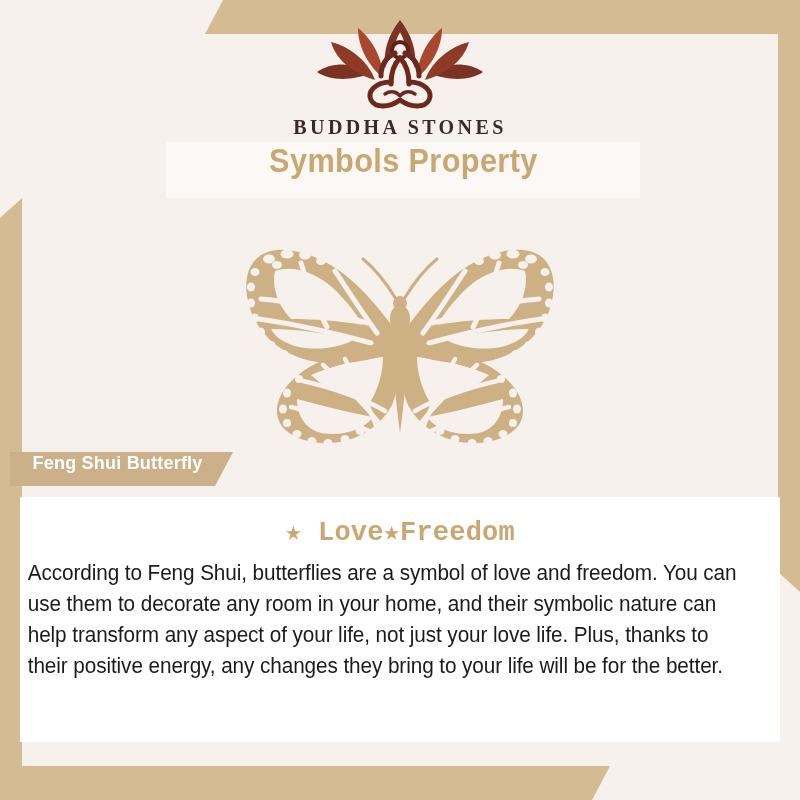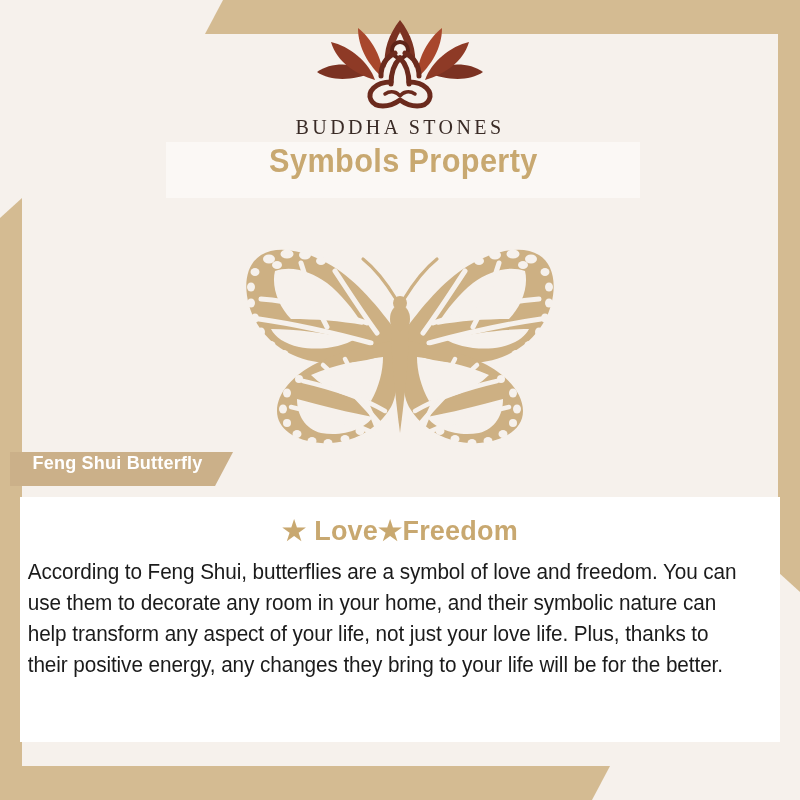--- a/index.html
+++ b/index.html
@@ -84,21 +84,21 @@
     padding-top: 18px;
     box-sizing: border-box;
   }
   #logo-mark { display: block; }
   #brand-name {
     margin-top: 2px;
     font-family: "Liberation Serif", serif;
     font-size: 20px;
     letter-spacing: 3.4px;
     color: #3a2b26;
-    font-weight: 400;
+    font-weight: 700;
   }
 
   
   #title-strip {
     position: absolute;
     top: 142px;
     left: 166px;
     width: 474px;
     height: 56px;
     background: #fbf8f5;
@@ -157,21 +157,21 @@
     left: 20px;
     width: 760px;
     height: 245px;
     background: #ffffff;
   }
 
   #subhead {
     margin: 0;
     padding-top: 18px;
     text-align: center;
-    font-family: Liberation Sans, sans-serif;
+    font-family: Liberation Mono, monospace;
     font-size: 27px;
     font-weight: bold;
     color: #c8a870;
     letter-spacing: 0.2px;
     white-space: nowrap;
   }
 
   #body-text {
     margin: 0;
     padding: 10px 10px 0 8px;

